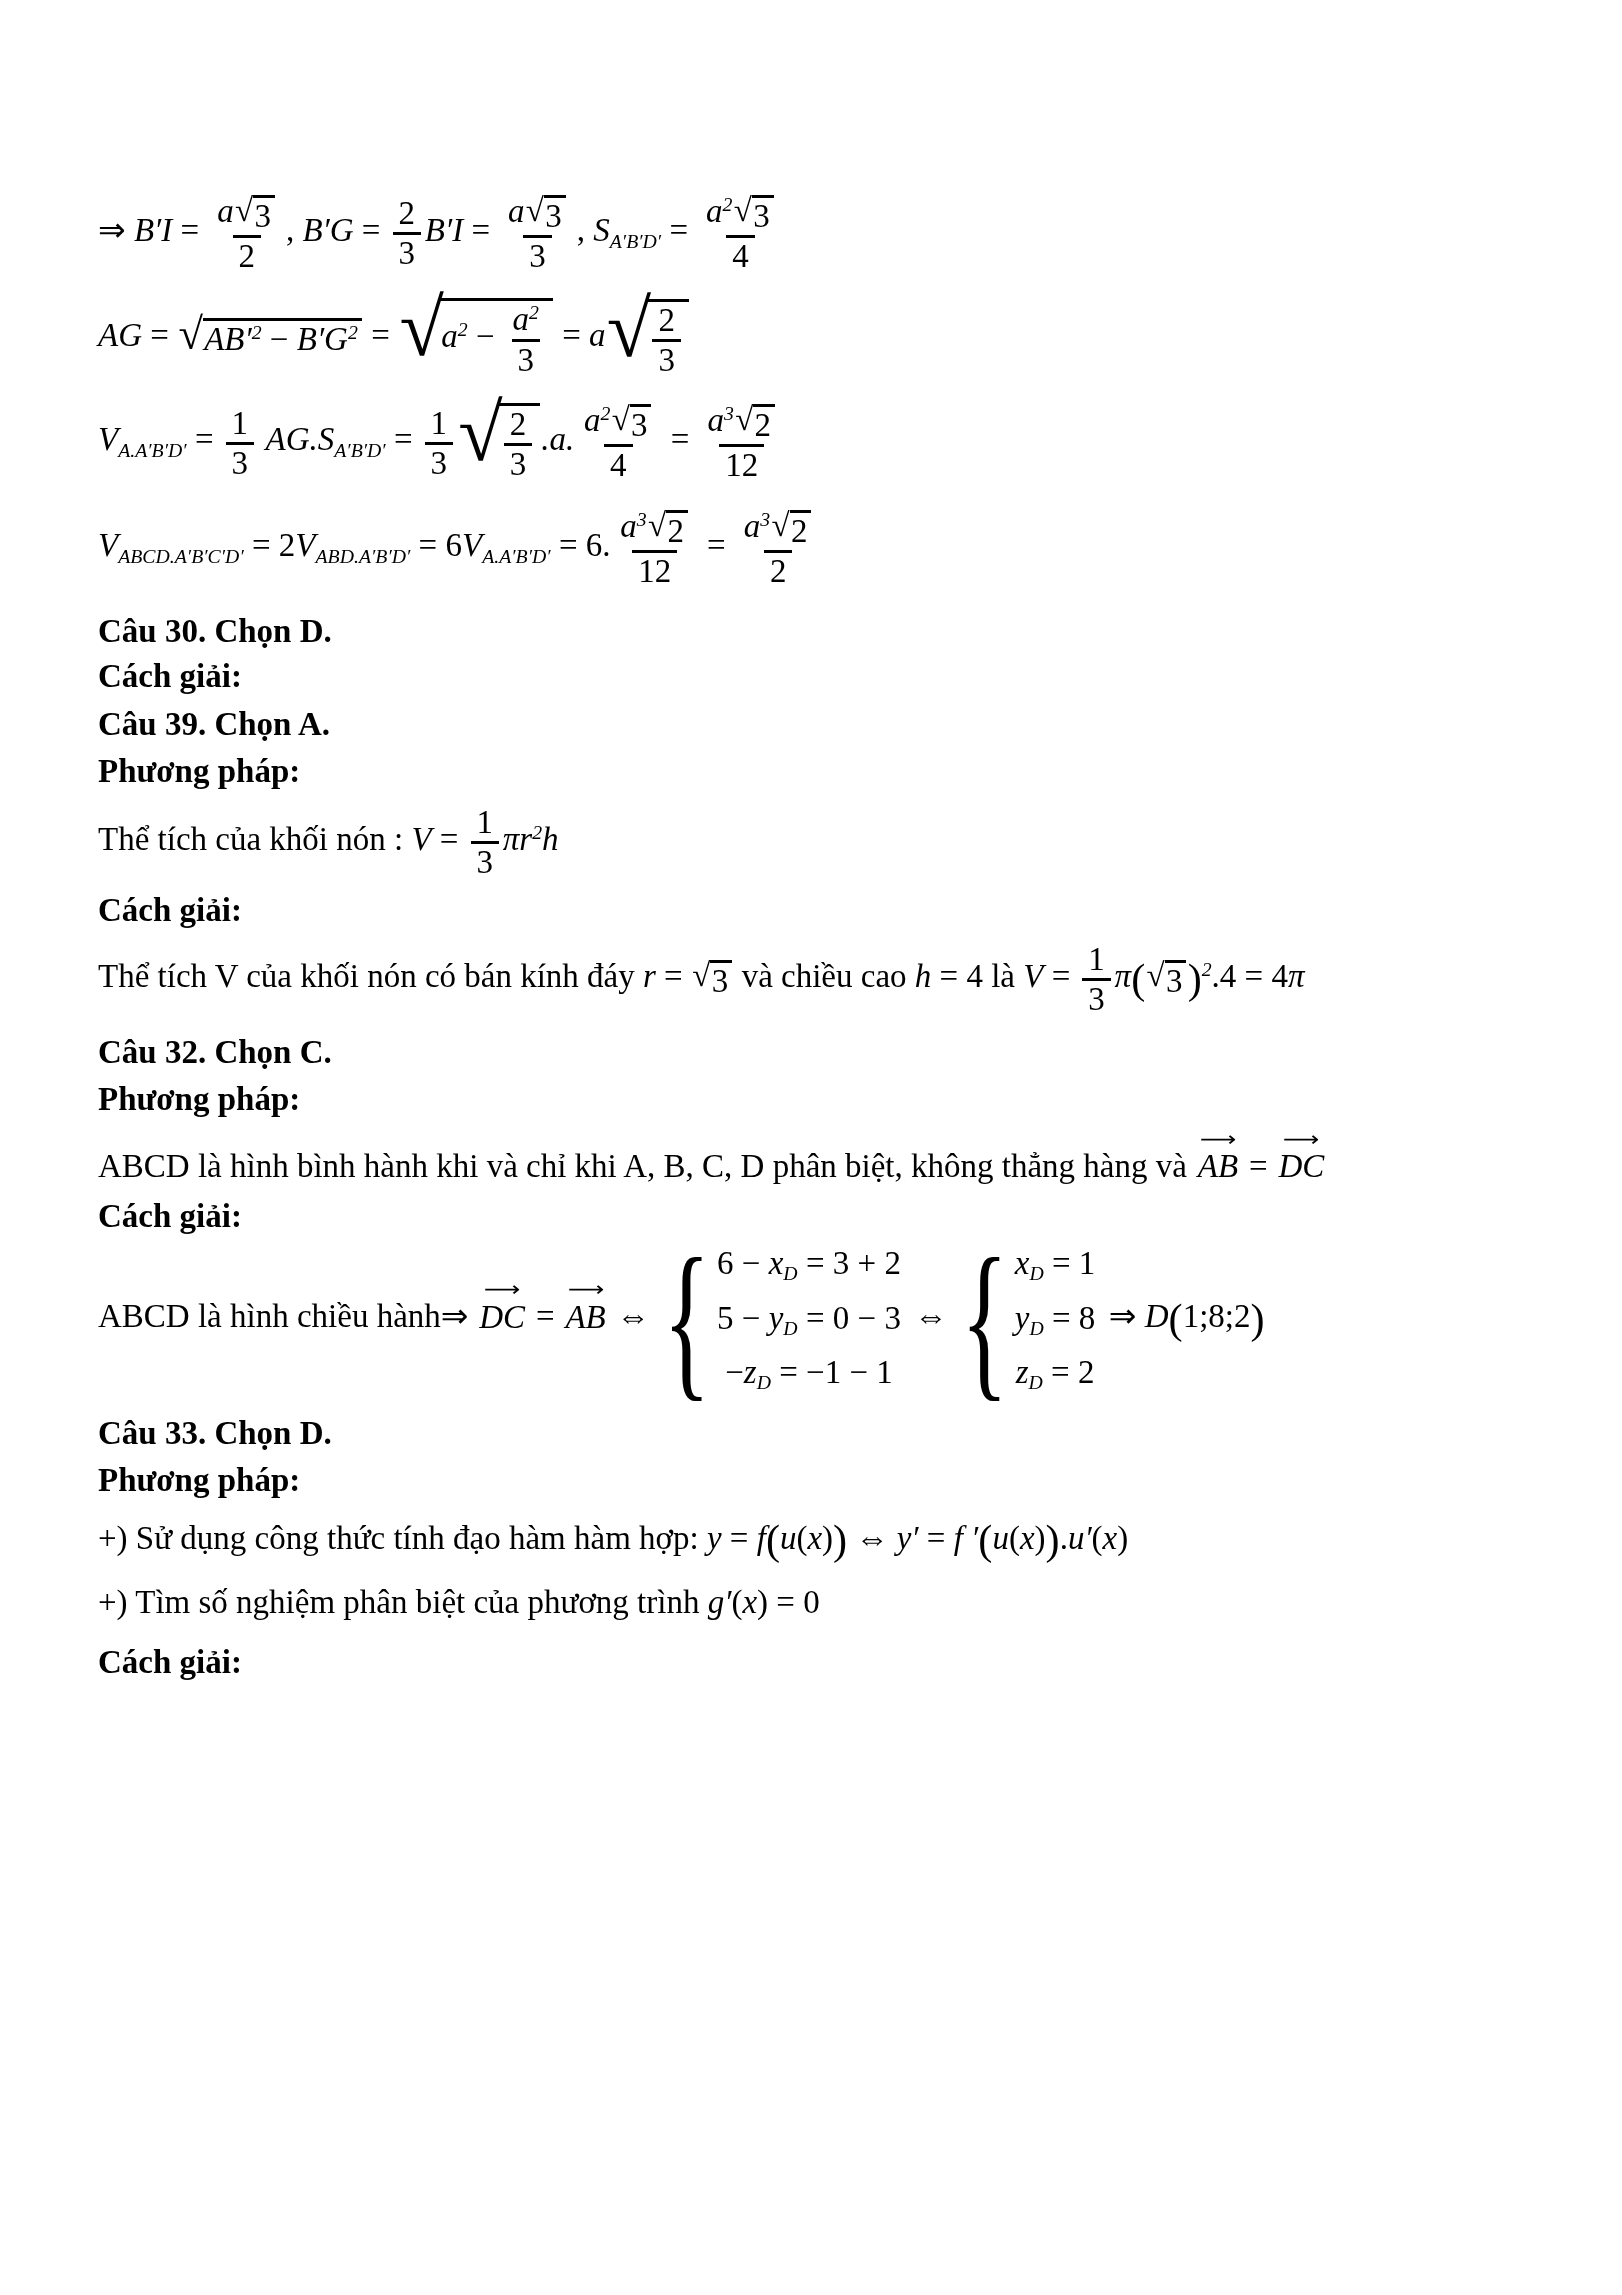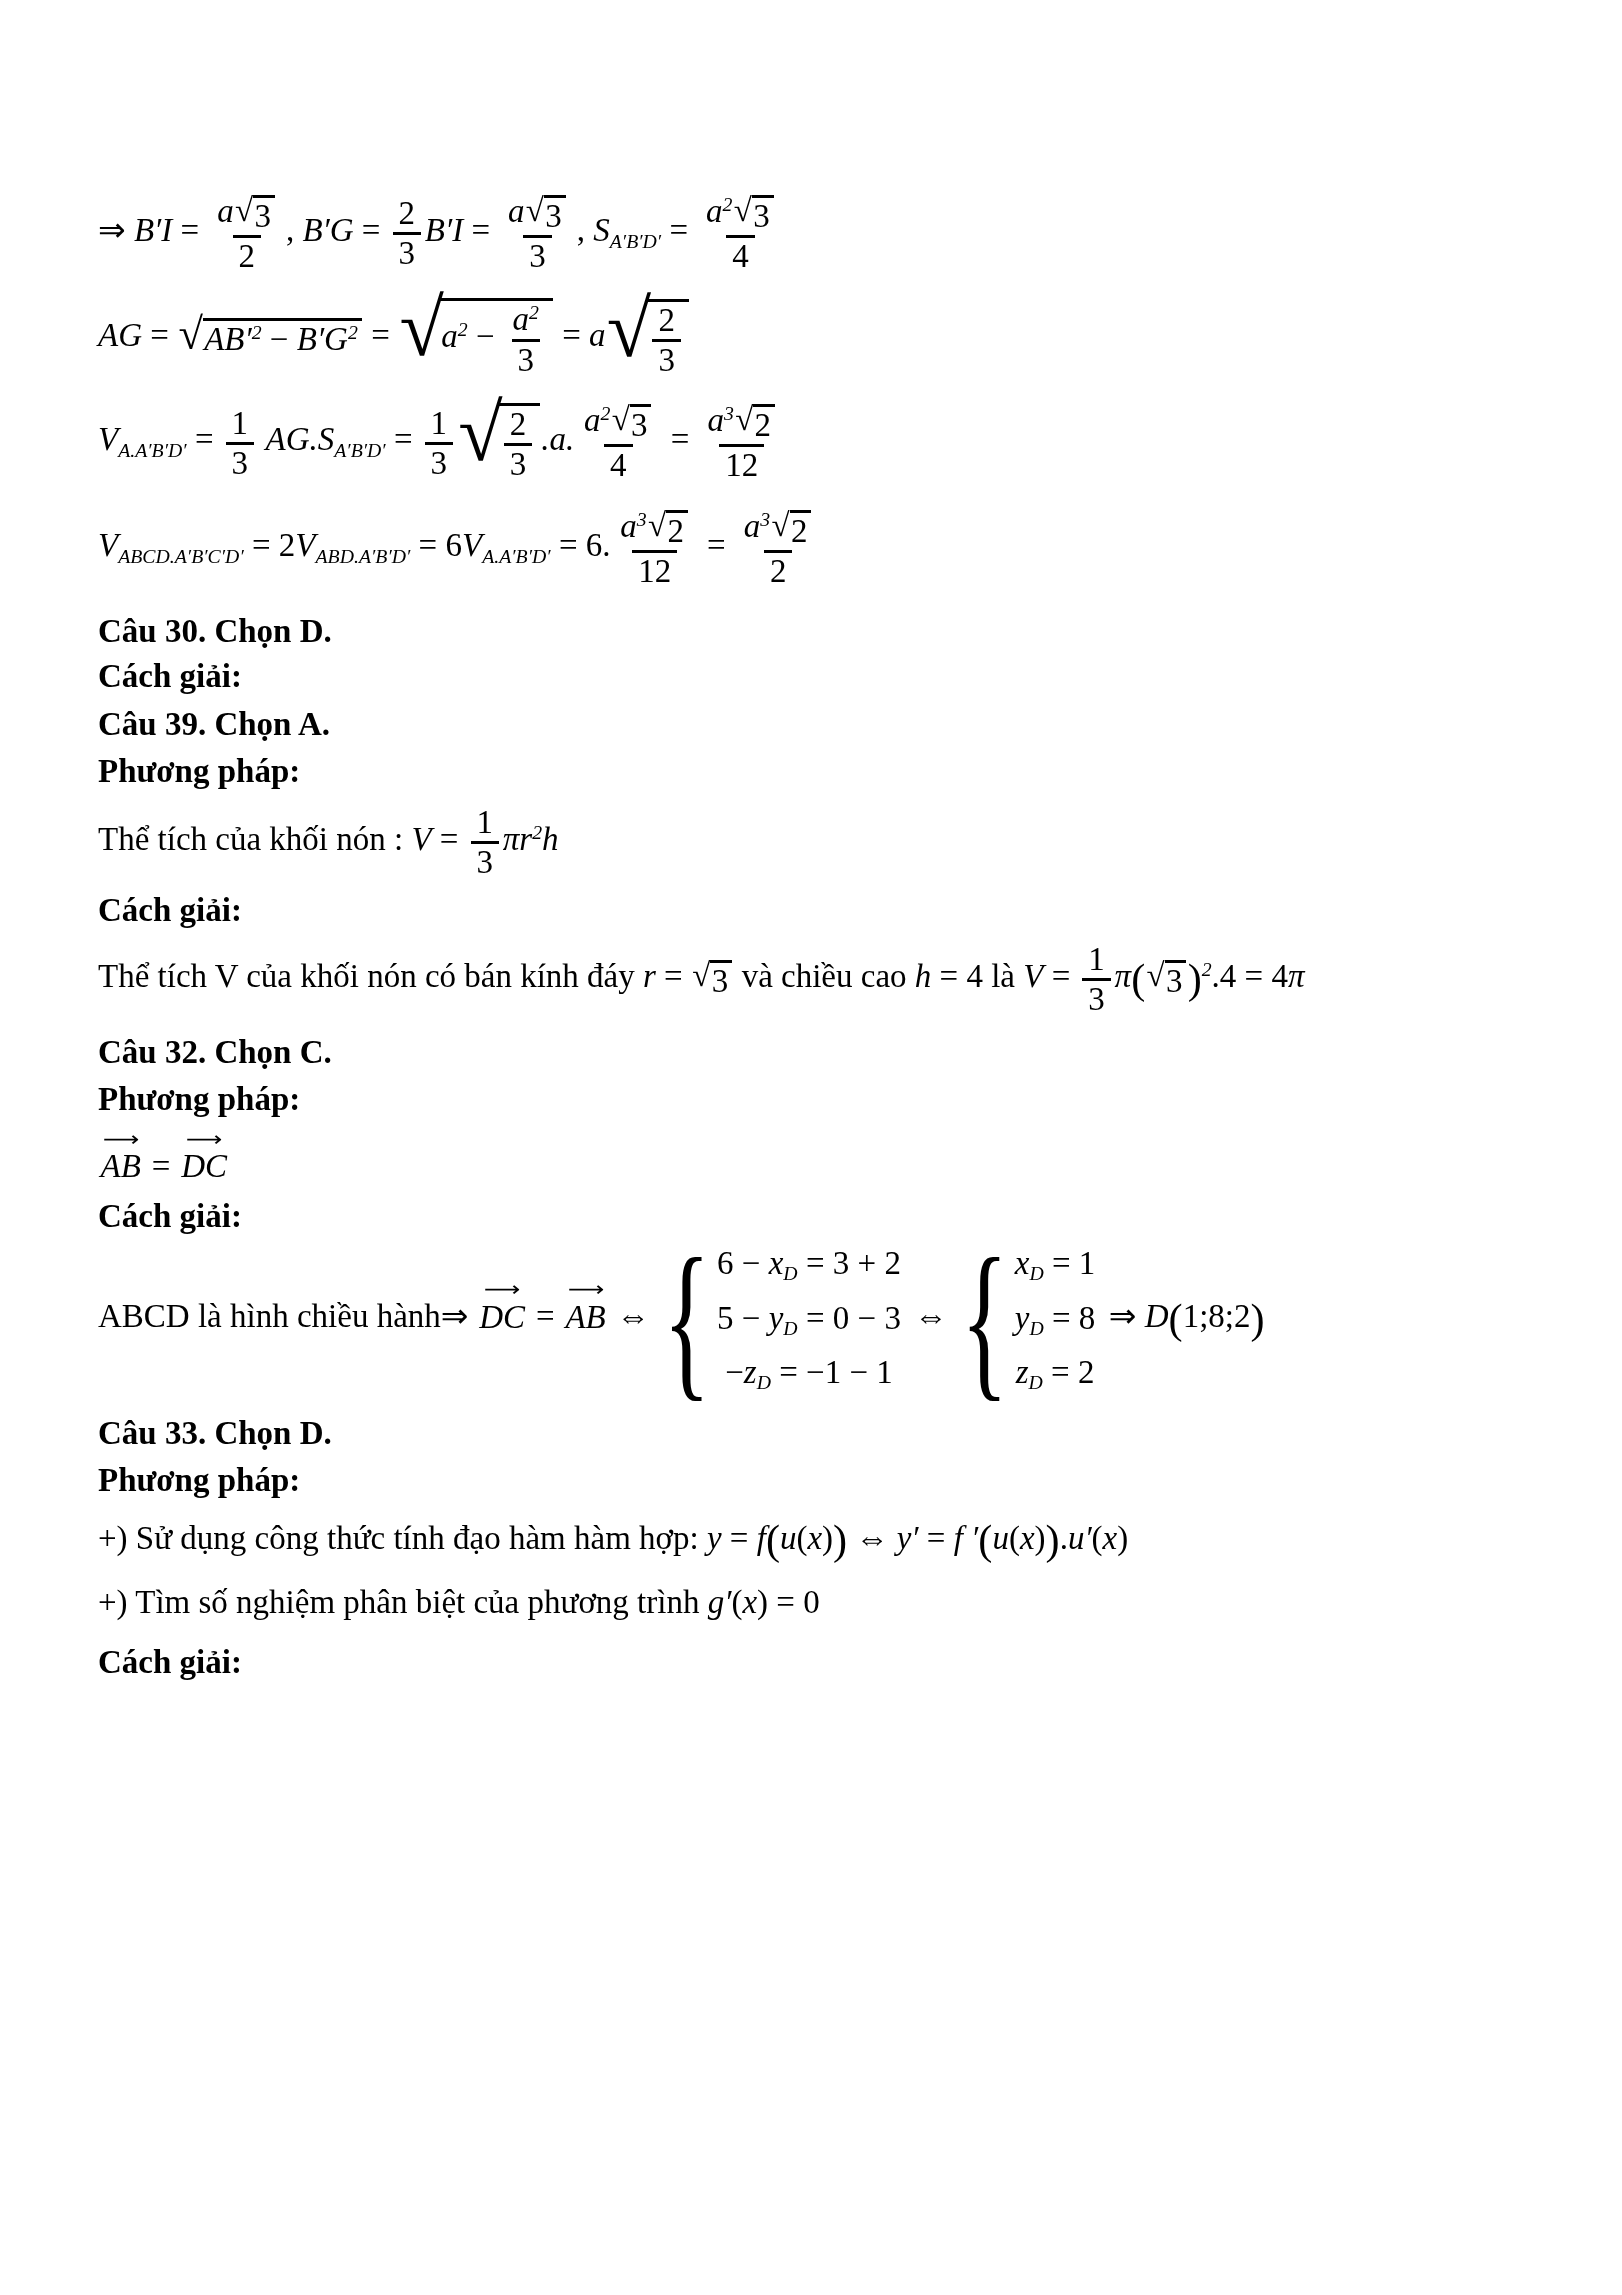--- a/index.html
+++ b/index.html
@@ -150,21 +150,21 @@
         </span><span class="m-vn"> và chiều cao </span><span class="m-it">h</span><span class="m-txt"> = 4 </span><span class="m-vn">là </span><span class="m-it">V</span><span class="m-txt"> = </span><span class="m-frac">
           <span class="m-num"><span class="m-txt">1</span></span>
           <span class="m-den"><span class="m-txt">3</span></span>
         </span><span class="m-it">π</span><span class="m-par">(</span><span class="m-sqrt">
           <span class="m-radical">√</span>
           <span class="m-radicand"><span class="m-txt">3</span></span>
         </span><span class="m-par">)</span><span class="m-sup">2</span><span class="m-txt">.4 = 4</span><span class="m-it">π</span></div>
 
     <p class="hd mb8">Câu 32. Chọn C.</p>
     <p class="hd mb16">Phương pháp:</p>
-    <div class="formula mb12"><span class="m-vec"><span class="m-vec-arrow">⟶</span><span class="m-vec-body">AB</span></span><span class="m-txt"> = </span><span class="m-vec"><span class="m-vec-arrow">⟶</span><span class="m-vec-body">DC</span></span></div>
+    <div class="formula mb12"><span class="m-vn">ABCD là hình bình hành khi và chỉ khi A, B, C, D phân biệt, không thẳng hàng và </span><span class="m-vec"><span class="m-vec-arrow">⟶</span><span class="m-vec-body">AB</span></span><span class="m-txt"> = </span><span class="m-vec"><span class="m-vec-arrow">⟶</span><span class="m-vec-body">DC</span></span></div>
     <p class="hd mb12">Cách giải:</p>
     <div class="formula mb28"><span class="m-vn">ABCD là hình chiều hành</span><span class="m-txt">⇒ </span><span class="m-vec"><span class="m-vec-arrow">⟶</span><span class="m-vec-body">DC</span></span><span class="m-txt"> = </span><span class="m-vec"><span class="m-vec-arrow">⟶</span><span class="m-vec-body">AB</span></span><span class="m-txt"> ⇔ </span><span class="m-cases">
           <span class="m-brace">{</span>
           <span class="m-rows">
             <span class="m-row"><span class="m-txt">6 − </span><span class="m-it">x</span><span class="m-sub">D</span><span class="m-txt"> = 3 + 2</span></span>
             <span class="m-row"><span class="m-txt">5 − </span><span class="m-it">y</span><span class="m-sub">D</span><span class="m-txt"> = 0 − 3</span></span>
             <span class="m-row"><span class="m-txt">−</span><span class="m-it">z</span><span class="m-sub">D</span><span class="m-txt"> = −1 − 1</span></span>
           </span>
         </span><span class="m-txt"> ⇔ </span><span class="m-cases">
           <span class="m-brace">{</span>

